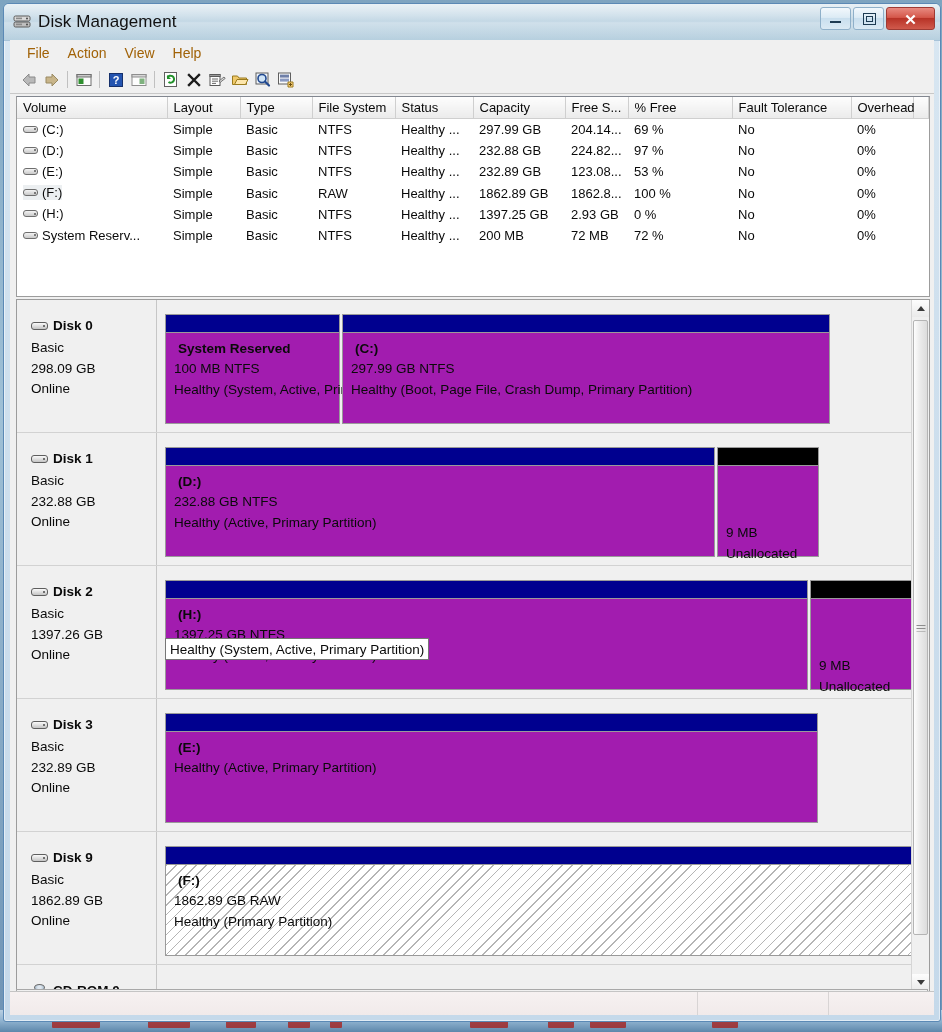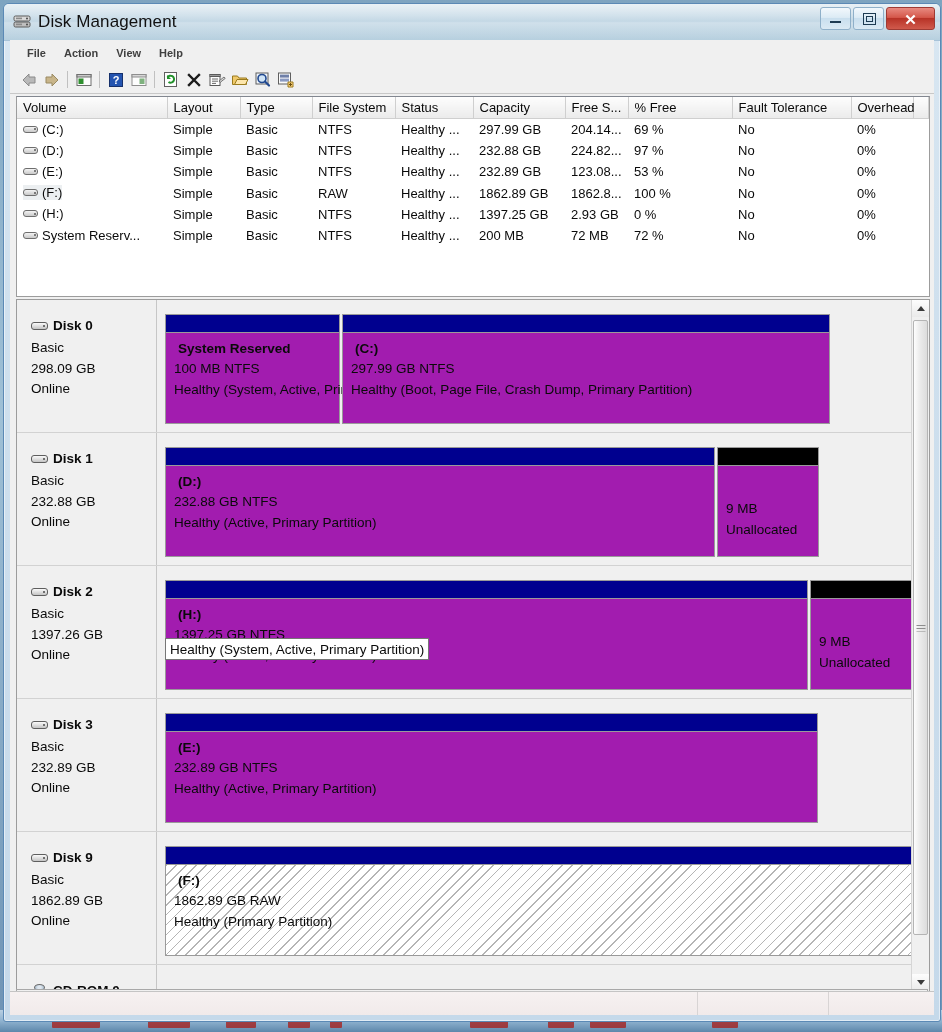--- a/index.html
+++ b/index.html
@@ -98,24 +98,23 @@
 
   
   #menubar {
     height: 26px;
     background: #f0f0f0;
     display: flex; align-items: center;
     padding-left: 8px;
     border-bottom: 0;
   }
   #menubar .mi {
-    font-size: 11px; color: #404040;
+    font-size: 14px; color: #a16207;
     padding: 3px 9px;
     cursor: default;
-    font-weight: bold;
   }
 
   
   #toolbar {
     height: 27px;
     background: #f0f0f0;
     display: flex; align-items: center;
     padding-left: 7px;
     border-bottom: 1px solid #c8c8c8;
   }
@@ -252,21 +251,21 @@
   }
   .part.raw .body {
     background-color: #ffffff;
     background-image: repeating-linear-gradient(
       135deg,
       rgba(120,120,120,.55) 0px, rgba(120,120,120,.55) 1px,
       rgba(255,255,255,0) 1px, rgba(255,255,255,0) 7px);
   }
   .part .l1 { font-size: 13.5px; font-weight: bold; color: #0a0a0a; line-height: 19px; padding-left: 4px;}
   .part .l2, .part .l3 { font-size: 13.5px; color: #0a0a0a; line-height: 21px; white-space: nowrap; }
-  .part.unalloc .body { padding-top: 32px; }
+  .part.unalloc .body { padding-top: 56px; }
   .part.unalloc .l2 { font-weight: normal; }
 
   
   #tooltip {
     position: absolute;
     left: 148px; top: 338px;
     height: 22px;
     padding: 1px 4px 0 4px;
     background: #ffffff;
     border: 1px solid #767676;
@@ -714,21 +713,20 @@
             </div>
             <div class="disk-line">Basic</div>
             <div class="disk-line">232.89 GB</div>
             <div class="disk-line">Online</div>
           </div>
           <div class="parts">
             <div class="part" style="left:2px;width:653px;height:110px">
               <div class="cap"></div>
               <div class="body">
                 <div class="l1">(E:)</div>
-                <div class="l2">232.89 GB NTFS</div>
                 <div class="l3">Healthy (Active, Primary Partition)</div>
               </div>
             </div>
           </div>
         </div>
 
         <div class="diskrow">
           <div class="disk-info">
             <div class="disk-title">
               <span class="disk-icon">

